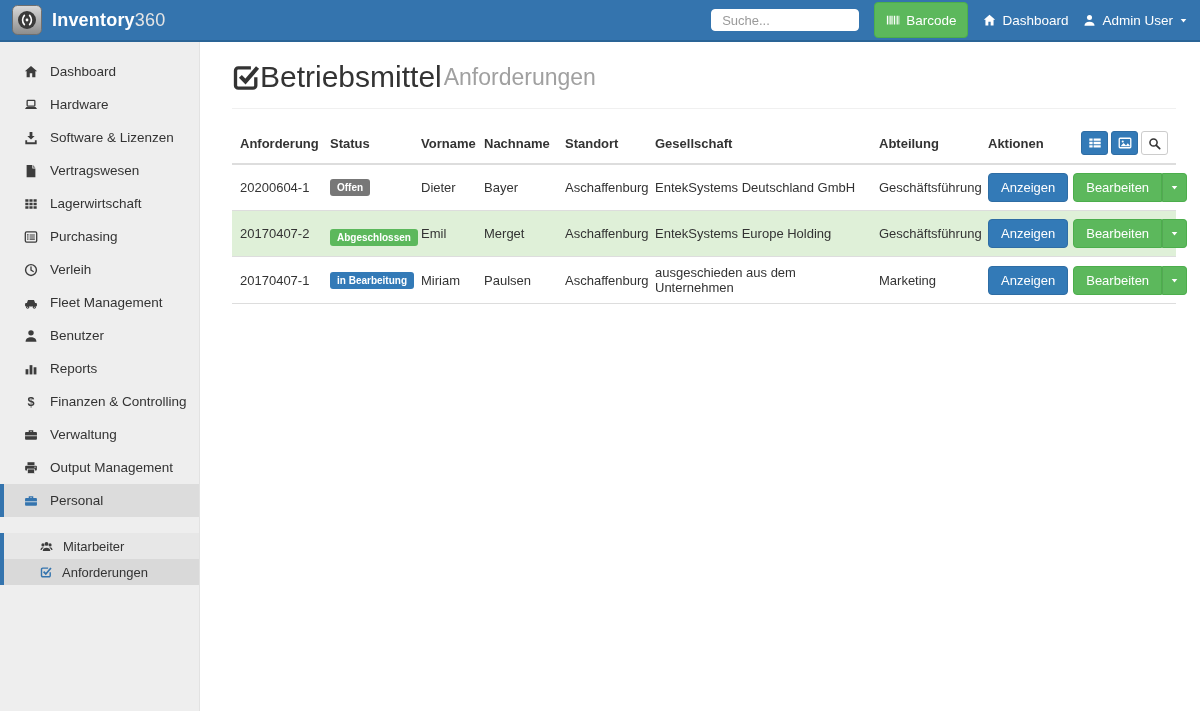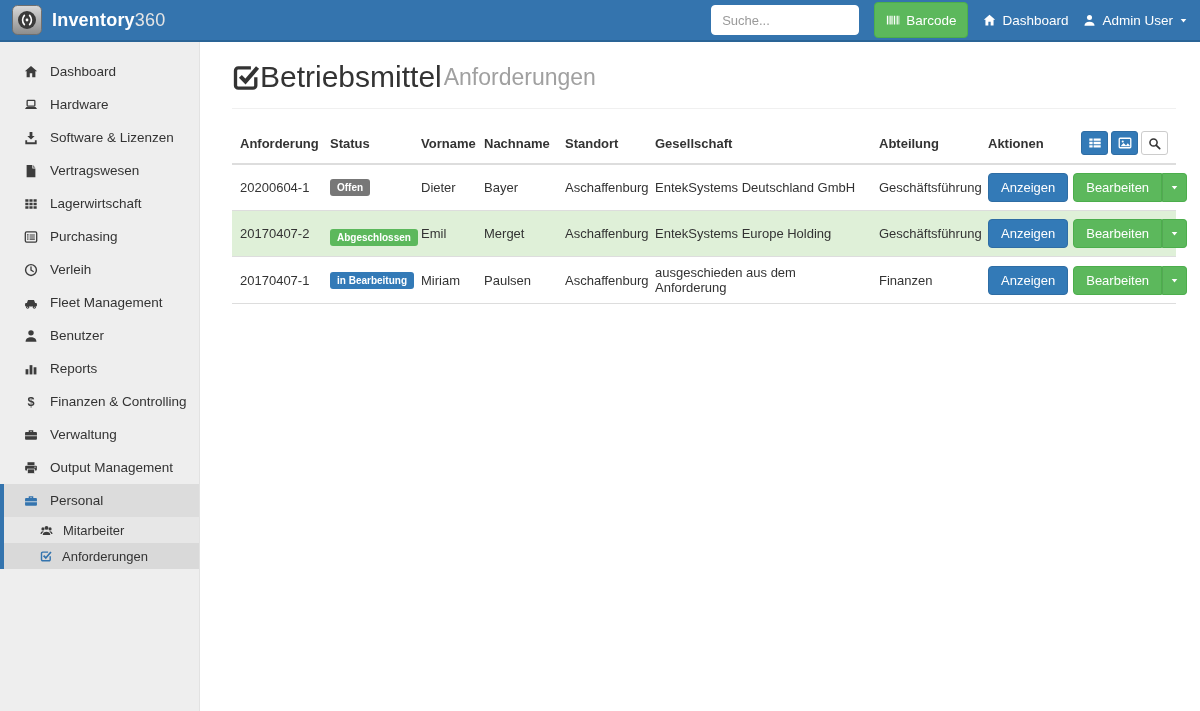--- a/index.html
+++ b/index.html
@@ -8,21 +8,21 @@
 
   
   .navbar { position:absolute; top:0; left:0; width:1200px; height:42px;
     background:#3474ae; border-bottom:2px solid #2a6496;
     display:flex; align-items:center; justify-content:space-between; z-index:10; }
   .nav-left { display:flex; align-items:center; padding-left:12px; }
   .logo { width:30px; height:30px; margin-right:10px; }
   .brand { font-size:18px; color:#fff; font-weight:bold; letter-spacing:.2px; }
   .brand .suffix { color:#e5e5e5; font-weight:normal; }
   .nav-right { display:flex; align-items:center; gap:15px; padding-right:12px; }
-  .nav-search { width:148px; height:30px; border:1px solid #fff; border-radius:4px;
+  .nav-search { width:148px; height:22px; border:1px solid #fff; border-radius:4px;
     padding:0 10px; font-size:13px; font-family:inherit; color:#0c4a6e; outline:none; }
   .nav-search::placeholder { color:#9a9a9a; }
   .btn-barcode { height:36px; display:flex; align-items:center; gap:6px;
     background:#5cb85c; border:1px solid #4cae4c; border-radius:4px;
     color:#fff; font-size:13.5px; padding:4px 11px; cursor:pointer; font-family:inherit; }
   .nav-link { display:flex; align-items:center; gap:6px; color:#fff;
     font-size:13.5px; text-decoration:none; cursor:pointer; }
   .ic { display:inline-block; line-height:0; }
   .ic svg { width:100%; height:100%; display:block; }
   .ic-14 { width:14px; height:14px; }
@@ -32,21 +32,21 @@
 
   
   .sidebar { position:absolute; top:42px; left:0; width:200px; height:669px;
     background:#eeeeee; border-right:1px solid #e2e2e2; padding-top:13px; }
   .side-item { height:33px; display:flex; align-items:center; gap:12px;
     padding-left:20px; border-left:4px solid transparent;
     font-size:13.5px; color:#333; cursor:pointer; }
   .side-item .ic { color:#3c3c3c; }
   .side-item.active { background:#dcdcdc; border-left-color:#3474ae; }
   .side-item.active .ic { color:#3474ae; }
-  .submenu { border-left:4px solid #3474ae; background:#e7e7e7; }
+  .submenu { border-left:4px solid #3474ae; background:#e7e7e7;margin-top:16px; }
   .sub-item { height:26px; display:flex; align-items:center; gap:10px;
     padding-left:36px; font-size:13px; color:#333; cursor:pointer; }
   .sub-item .ic { color:#3c3c3c; }
   .sub-item.selected { background:#d9d9d9; }
   .sub-item.selected .ic { color:#3474ae; }
 
   
   .main { position:absolute; top:42px; left:201px; width:999px; height:669px;
     background:#fff; padding:18px 24px 0 31px; }
   .page-header { display:flex; align-items:center; 
@@ -416,22 +416,22 @@
           </span>
             </div>
           </td>
       </tr>
       <tr>
         <td>20170407-1</td>
         <td><span class="badge b-primary">in Bearbeitung</span></td>
         <td>Miriam</td>
         <td>Paulsen</td>
         <td>Aschaffenburg</td>
-        <td>ausgeschieden aus dem Anforderung</td>
-        <td>Finanzen</td>
+        <td>ausgeschieden aus dem Unternehmen</td>
+        <td>Marketing</td>
         <td>
             <div class="actions">
           <button class="btn btn-view">Anzeigen</button>
           <span style="display:flex">
             <button class="btn btn-edit">Bearbeiten</button>
             <button class="btn btn-edit-caret">
               <span class="ic caret">
                     <svg viewBox="0 0 16 16" fill="currentColor">
                       <path d="M3 5.5h10L8 11.5z"></path>
                     </svg>

